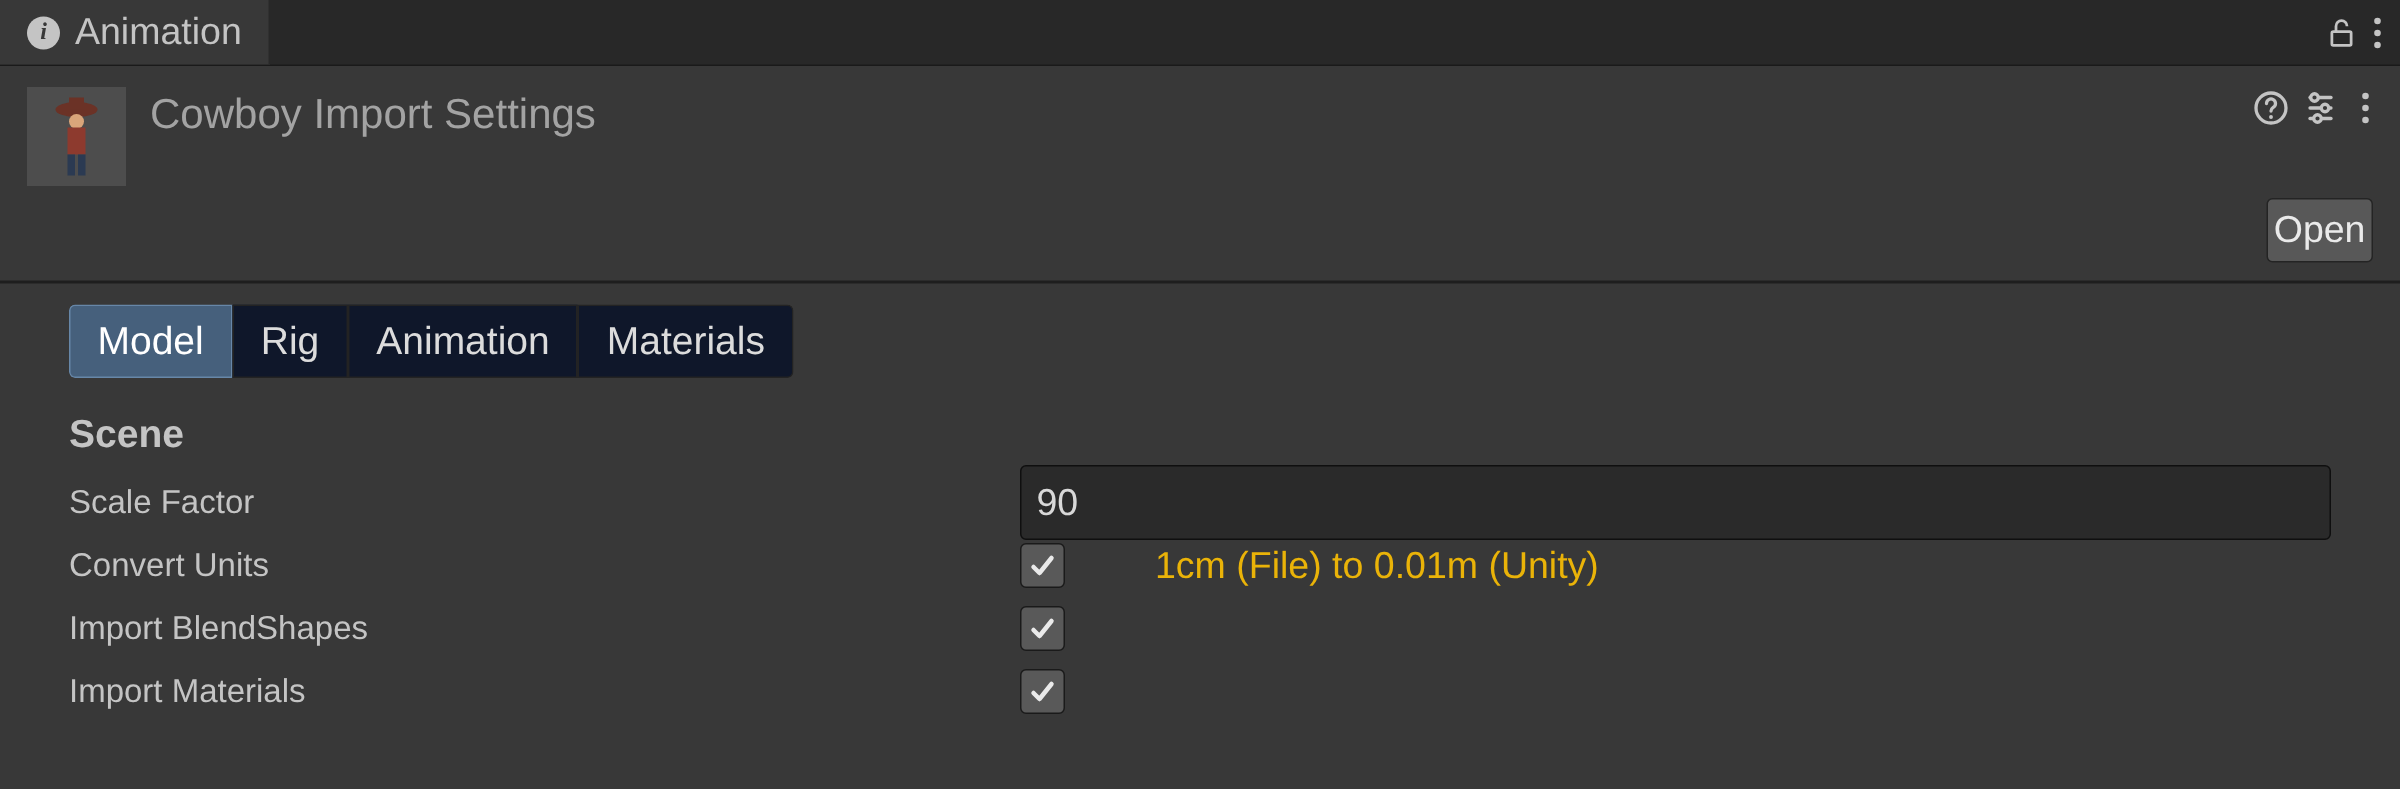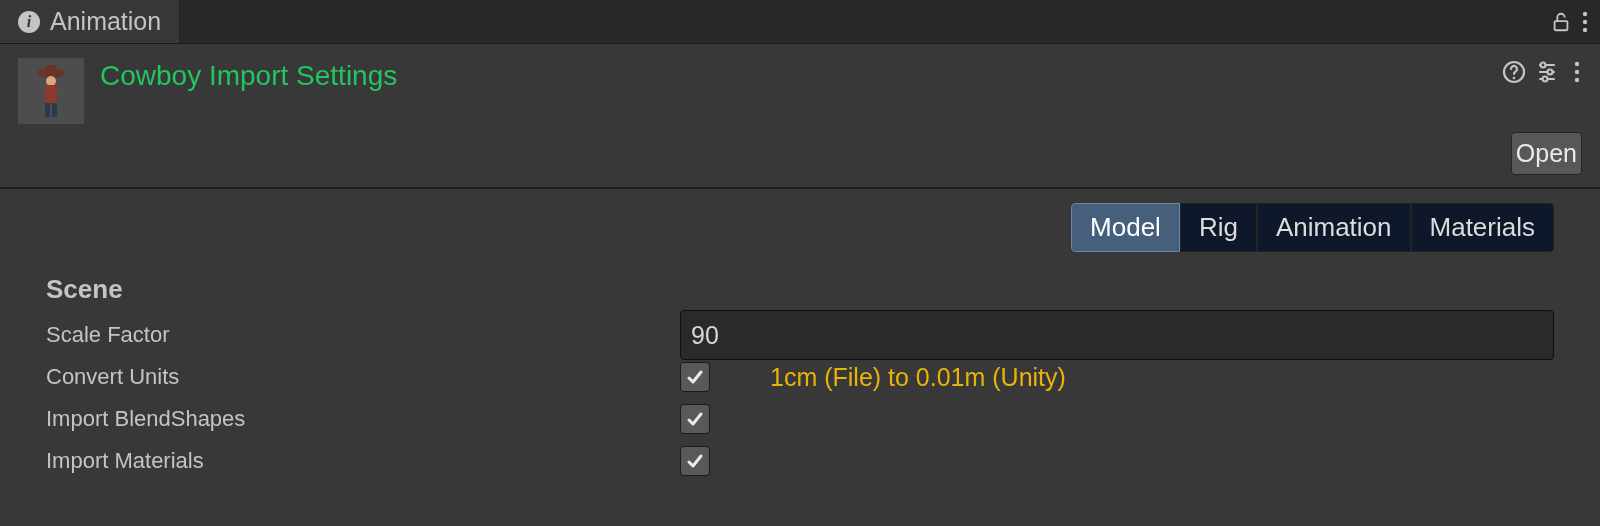--- a/index.html
+++ b/index.html
@@ -66,21 +66,21 @@
       height: 66px;
       background: #4d4d4d;
       display: flex;
       align-items: center;
       justify-content: center;
       margin-right: 16px;
       flex-shrink: 0;
     }
     .asset-title {
       font-size: 28px;
-      color: #22c55e;
+      color: #a3a3a3;
       padding-top: 2px;
       flex: 1;
     }
     .header-icons {
       display: flex;
       align-items: center;
       gap: 10px;
       padding-top: 2px;
     }
     .open-row {
@@ -98,21 +98,21 @@
     }
     .divider {
       height: 2px;
       background: #1e1e1e;
     }
     .content {
       padding: 14px 46px 0 46px;
     }
     .tabs-row {
       display: flex;
-      justify-content: flex-end;
+      justify-content: flex-start;
       margin-bottom: 22px;
     }
     .seg-tabs {
       display: flex;
       border-radius: 4px;
       overflow: hidden;
     }
     .seg-tab {
       padding: 8px 18px;
       font-size: 26px;

